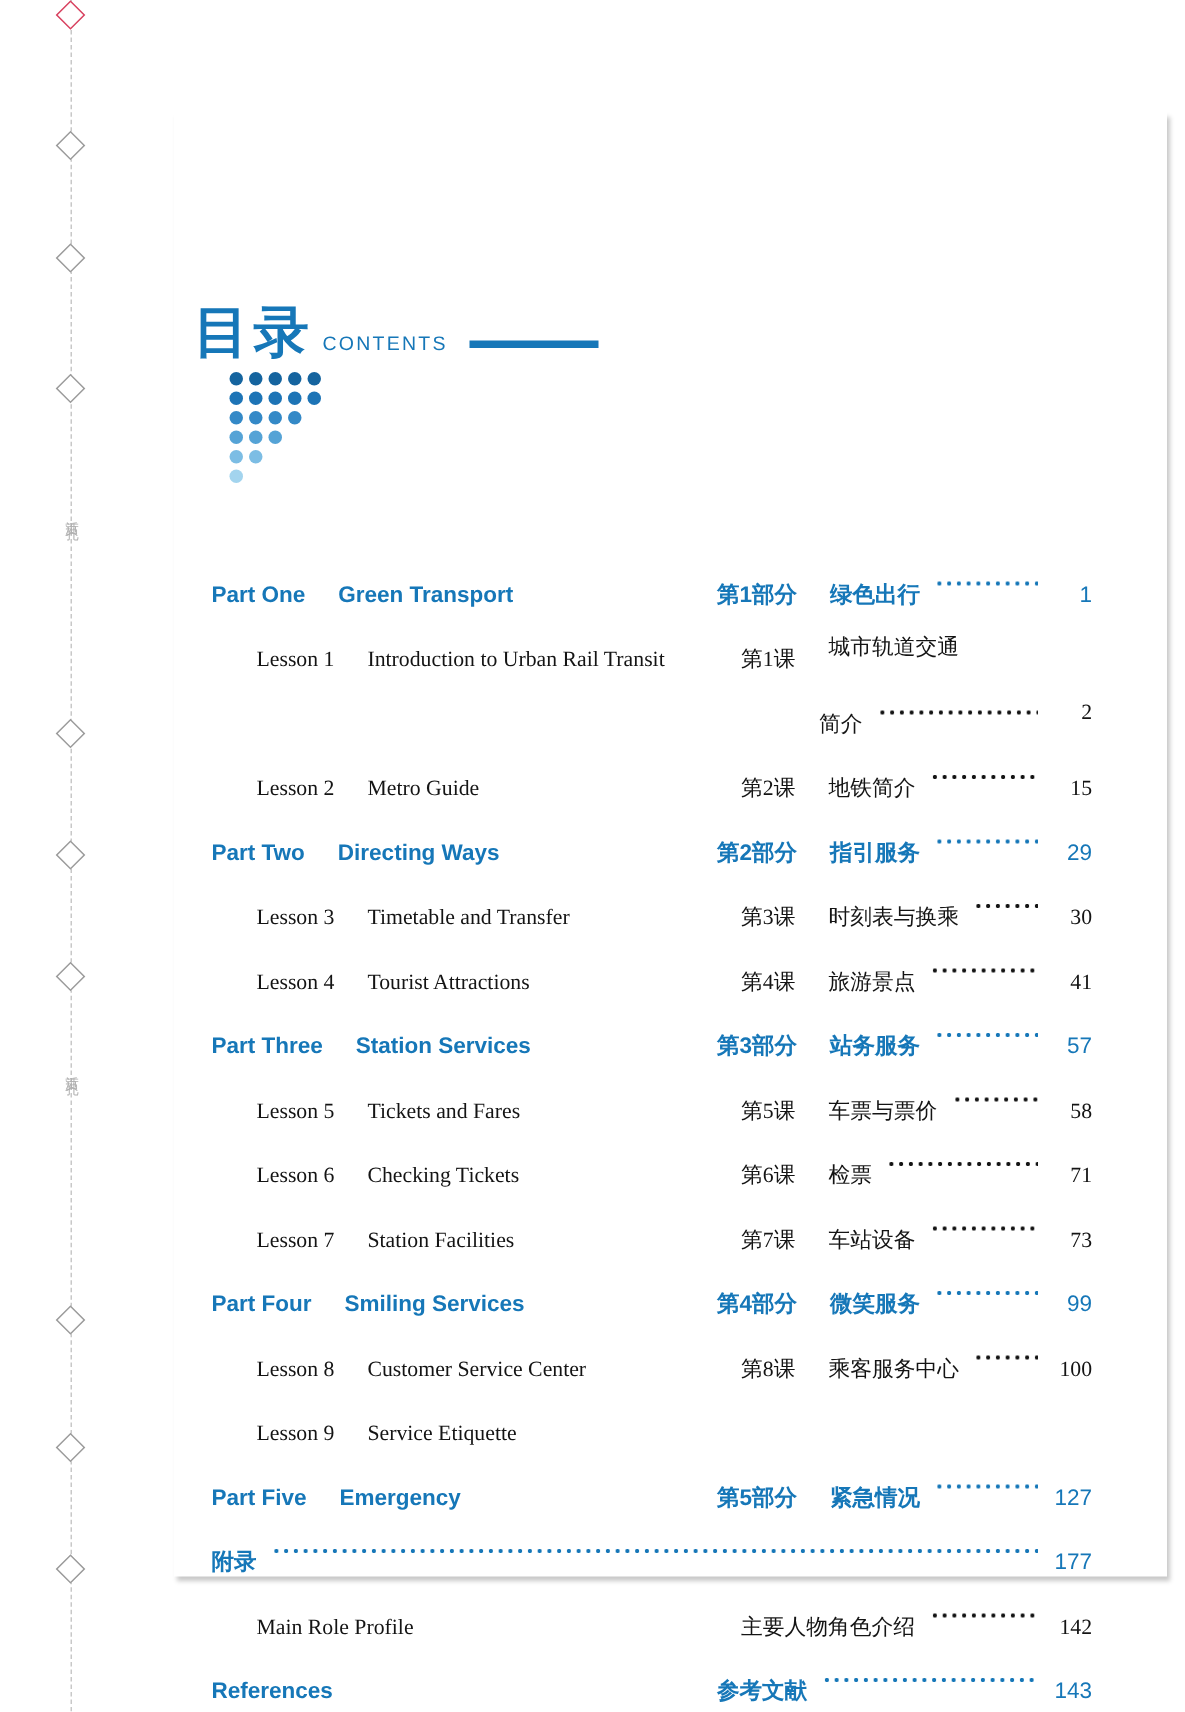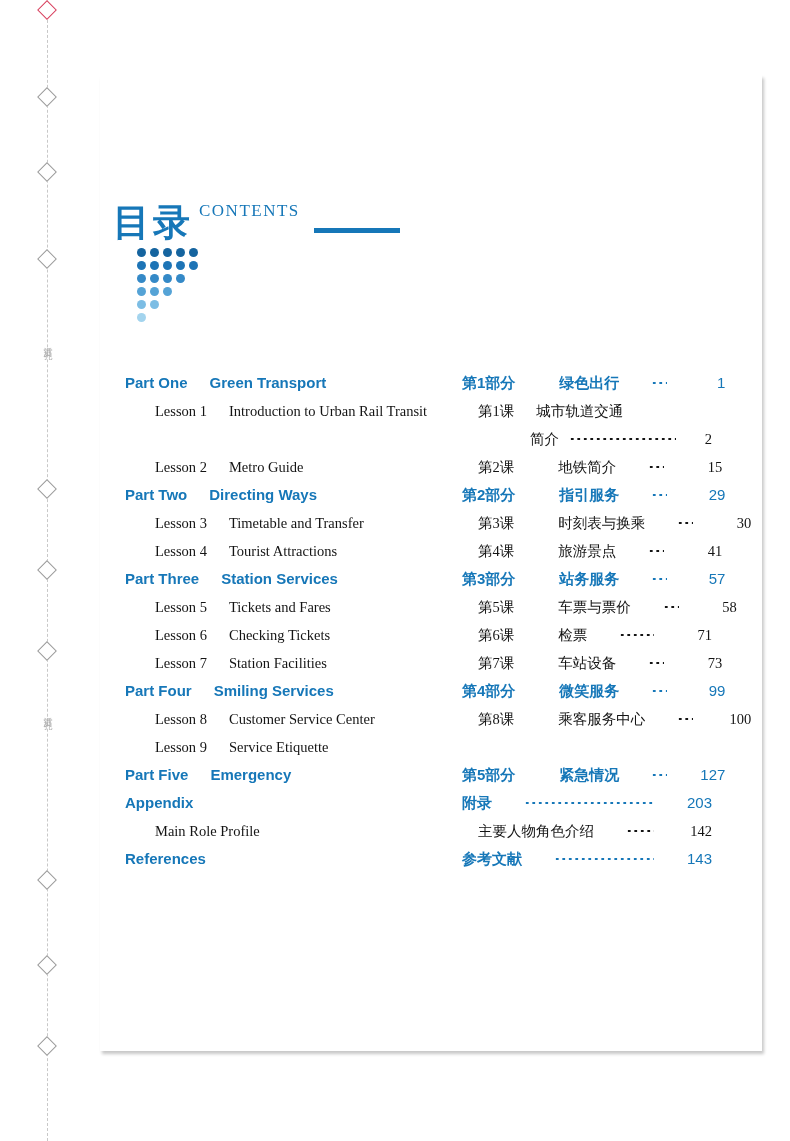--- a/index.html
+++ b/index.html
@@ -15,47 +15,47 @@
     border:1px solid #9b9b9b; transform:rotate(45deg);
   }
   .diamond.red { border-color:#d8415f; }
   .binding-label {
     position:absolute; left:41px; writing-mode:vertical-rl; text-orientation:upright;
     font-size:9px; color:#b0b0b0; letter-spacing:2px; font-family:"Liberation Sans", sans-serif;
   }
 
   
   .sheet {
-    position:absolute; left:100px; top:75px; width:662px; height:976px; background:#fff;
+    position:absolute; left:116px; top:75px; width:662px; height:976px; background:#fff;
     box-shadow: 2px 3px 3px rgba(0,0,0,0.22);
     padding:126px 50px 0 25px;
   }
 
   
   .toc-header { display:flex; align-items:flex-end; margin-left:-12px; }
   .title-zh {
     font-family:"Liberation Sans", sans-serif; font-weight:700; font-size:37px;
     color:#1677b8; letter-spacing:3px; line-height:1.15;
   }
   .title-en {
-    font-family:Liberation Serif, serif; font-size:17px; color:#1677b8;
-    letter-spacing:1.5px; margin:0 0 24px 6px;
+    font-family:Liberation Sans, sans-serif; font-size:13px; color:#1677b8;
+    letter-spacing:1.5px; margin:0 0 8px 6px;
   }
   .header-rule { width:86px; height:5px; background:#1677b8; margin:0 0 12px 14px; }
 
   
   .dots { position:absolute; left:37px; top:173px; width:80px; height:80px; }
   .dot { position:absolute; width:9px; height:9px; border-radius:50%; }
 
   
   .toc { margin-top:124px; }
   .row { display:flex; line-height:28px; }
   .row .en { flex:0 0 337px; width:337px; display:flex; align-items:baseline; }
-  .row .zh { flex:1 1 auto; display:flex; align-items:baseline;gap:22px; }
-  .lbl { white-space:nowrap; }
+  .row .zh { flex:1 1 auto; display:flex; align-items:baseline; }
+  .lbl { white-space:nowrap;margin-top:15px; }
   .ttl { margin-left:22px; white-space:nowrap; }
   .ttl:empty { display:none; }
 
   .part {
     color:#1677b8; font-family:"Liberation Sans", sans-serif;
     font-weight:700; font-size:15px;
   }
   .lesson { font-size:14.5px; color:#141414; font-family:"Liberation Serif", serif; }
   .lesson .en { padding-left:30px; }
   .lesson .zh { padding-left:16px; }
@@ -298,29 +298,25 @@
       <div class="zh">
         <span class="lbl">第5部分</span>
         <span class="ttl">紧急情况</span>
         <span class="leader"></span>
         <span class="page-num">127</span>
       </div>
     </div>
 
 
     <div class="row part">
-      <div class="en">
-        <span class="lbl">Appendix</span>
-
-      </div>
       <div class="zh">
         <span class="lbl">附录</span>
 
         <span class="leader"></span>
-        <span class="page-num">203</span>
+        <span class="page-num">177</span>
       </div>
     </div>
 
     <div class="row lesson">
       <div class="en">
         <span class="lbl">Main Role Profile</span>
 
       </div>
       <div class="zh">
         <span class="lbl">主要人物角色介绍</span>

